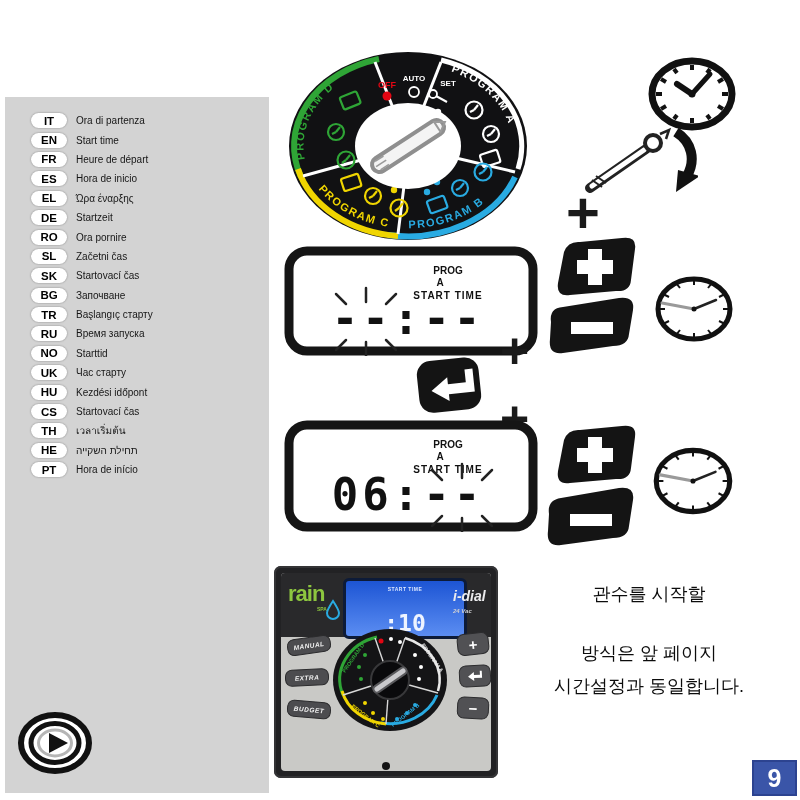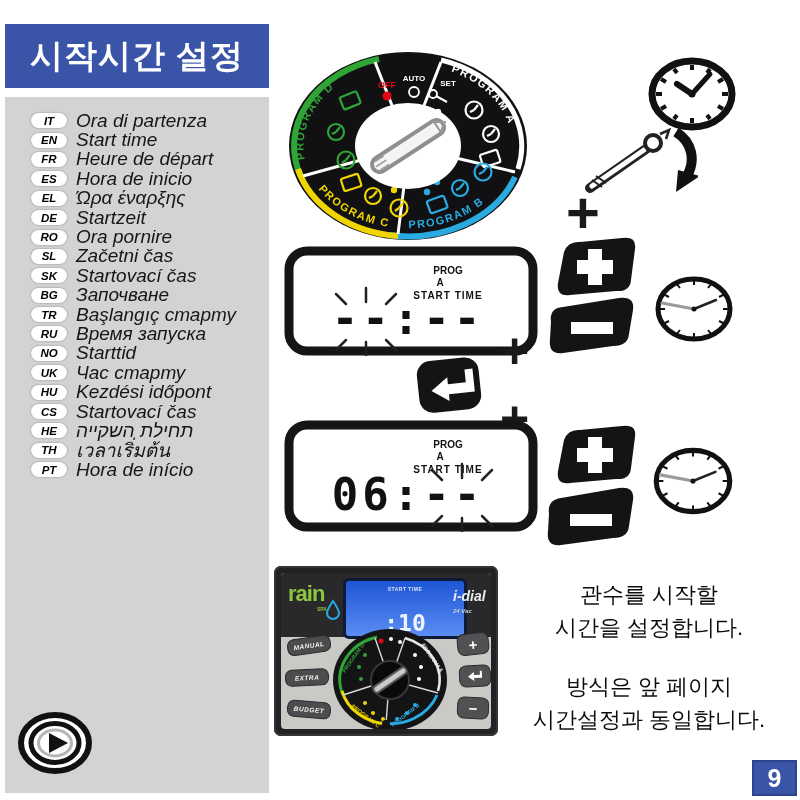--- a/index.html
+++ b/index.html
@@ -5,59 +5,56 @@
   html,body{margin:0;padding:0;background:#fff;}
   .page{position:relative;width:800px;height:800px;background:#ffffff;font-family:"Liberation Sans",sans-serif;overflow:hidden;}
   .abs{position:absolute;}
 
   
   .header{left:5px;top:24px;width:264px;height:64px;background:#3a55a8;color:#fff;
     display:flex;align-items:center;justify-content:center;font-size:33px;font-weight:bold;letter-spacing:1px;}
 
   
   .panel{left:5px;top:97px;width:264px;height:696px;background:#d3d3d3;}
-  .lang-list{padding:14px 0 0 26px;font-style:italic;}
+  .lang-list{padding:14px 0 0 26px;}
   .lang-row{display:flex;align-items:center;height:19.4px;}
   .lang-code{width:36px;height:15px;background:#fff;border-radius:9px;color:#000;font-weight:bold;font-size:11.5px;
     display:flex;align-items:center;justify-content:center;margin-right:9px;flex:none;box-shadow:0 0 2px rgba(0,0,0,.4);}
-  .lang-label{font-size:19px;color:#161616;white-space:nowrap;}
+  .lang-label{font-size:10px;color:#161616;white-space:nowrap;}
 
   .plus{position:absolute;color:#1a1a1a;font-weight:bold;line-height:1;font-family:"Liberation Sans",sans-serif;}
 
   
-  .device{left:274px;top:566px;width:224px;height:170px;background:#222224;border-radius:7px;box-shadow:0 0 0 2px #343436 inset;}
+  .device{left:274px;top:566px;width:224px;height:212px;background:#222224;border-radius:7px;box-shadow:0 0 0 2px #343436 inset;}
   .device-face{position:absolute;left:7px;top:7px;right:7px;bottom:7px;background:#c9c9c6;border-radius:4px;overflow:hidden;}
   .device-top{position:absolute;left:0;top:0;right:0;height:64px;background:#29292b;}
   .device-screen{position:absolute;left:62px;top:5px;width:118px;height:55px;border:3px solid #0d1b38;border-radius:6px;
     background:linear-gradient(#1d55d4,#5b8df2);color:#eef4ff;text-align:center;}
   .device-screen .scr-label{font-size:5px;letter-spacing:.5px;margin-top:5px;color:#dbe7ff;font-weight:bold;}
   .device-screen .scr-value{font-size:23px;font-weight:bold;font-family:"DejaVu Sans Mono",monospace;margin-top:18px;}
   .device-model{position:absolute;right:4px;top:16px;width:34px;text-align:left;color:#ececee;font-style:italic;font-weight:bold;font-size:14px;line-height:14px;}
   .device-voltage{font-size:6px;font-weight:bold;color:#cfcfd2;font-style:italic;margin-top:1px;}
   .dev-btn{position:absolute;width:42px;height:15px;background:#4c4c4f;border:1px solid #2b2b2d;border-radius:7px;
     color:#f2f2f2;font-size:6.5px;font-weight:bold;font-style:italic;display:flex;align-items:center;justify-content:center;letter-spacing:.5px;}
   .dev-key{position:absolute;width:30px;height:20px;background:#515154;border:1px solid #2c2c2e;border-radius:7px;
     color:#fff;font-weight:bold;font-size:15px;display:flex;align-items:center;justify-content:center;line-height:1;}
   .dev-dot{position:absolute;left:50%;bottom:1px;width:8px;height:8px;margin-left:-4px;background:#141414;border-radius:50%;}
 
   
-  .instructions{left:498px;top:578px;width:302px;text-align:center;color:#0c0c0c;font-size:22px;line-height:33px;font-weight:500;}
+  .instructions{left:498px;top:578px;width:302px;text-align:center;color:#0c0c0c;font-size:18px;line-height:33px;font-weight:500;}
   .instructions .gap{height:26px;}
 
   .page-badge{left:752px;top:760px;width:45px;height:36px;background:#3a55a8;border:2px solid #2c4390;box-sizing:border-box;
     display:flex;align-items:center;justify-content:center;color:#fff;font-size:25px;font-weight:bold;}
 </style>
 </head>
 <body>
 
 <div class="page">
 
-  <div class="abs header">
-    <span>시작시간 설정</span>
-  </div>
 
   <div class="abs panel">
     <div class="lang-list">
 
         <div class="lang-row">
           <span class="lang-code">IT</span>
           <span class="lang-label">Ora di partenza</span>
         </div>
 
         <div class="lang-row">
@@ -132,27 +129,27 @@
           <span class="lang-code">HU</span>
           <span class="lang-label">Kezdési időpont</span>
         </div>
 
         <div class="lang-row">
           <span class="lang-code">CS</span>
           <span class="lang-label">Startovací čas</span>
         </div>
 
         <div class="lang-row">
+          <span class="lang-code">TH</span>
+          <span class="lang-label">เวลาเริ่มต้น</span>
+        </div>
+
+        <div class="lang-row">
           <span class="lang-code">HE</span>
           <span class="lang-label">תחילת השקייה</span>
-        </div>
-
-        <div class="lang-row">
-          <span class="lang-code">TH</span>
-          <span class="lang-label">เวลาเริ่มต้น</span>
         </div>
 
         <div class="lang-row">
           <span class="lang-code">PT</span>
           <span class="lang-label">Hora de início</span>
         </div>
       </div>
   </div>
 
   <svg class="abs" style="left:16px;top:710px;" width="78" height="68" viewBox="0 0 78 68">
@@ -489,21 +486,20 @@
         </svg>
       </div>
       <div class="dev-key" style="left:176px;top:124px;transform:rotate(3deg);">−</div>
 
       <div class="dev-dot"></div>
     </div>
   </div>
 
   <div class="abs instructions">
     <div>관수를 시작할</div>
-    <div>시간을 설정합니다.</div>
     <div class="gap"></div>
     <div>방식은 앞 페이지</div>
     <div>시간설정과 동일합니다.</div>
   </div>
 
   <div class="abs page-badge">
     <span>9</span>
   </div>
 
 </div>

